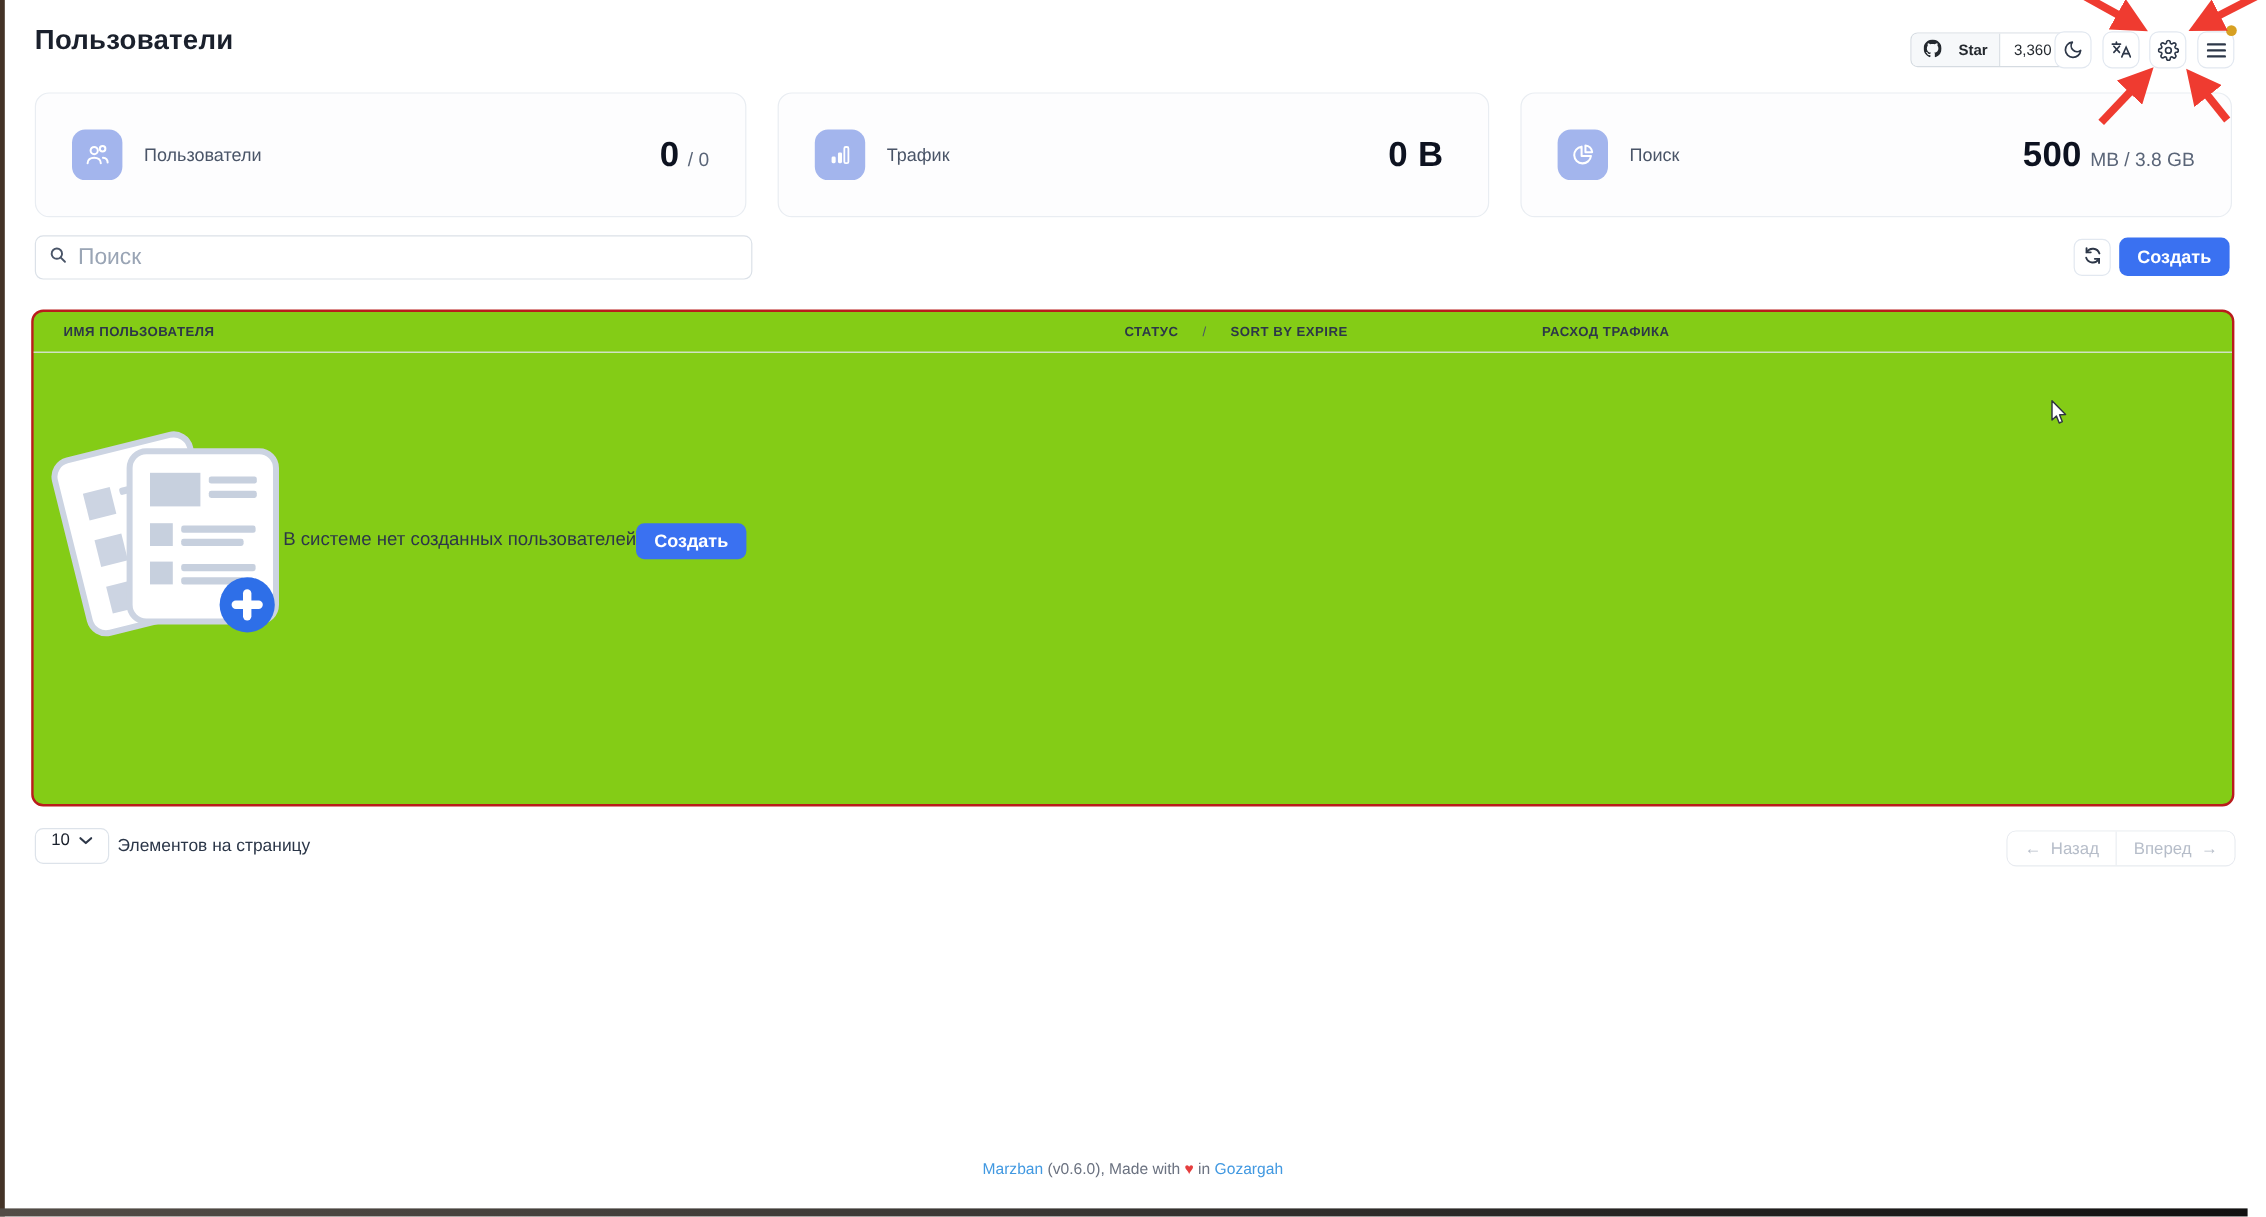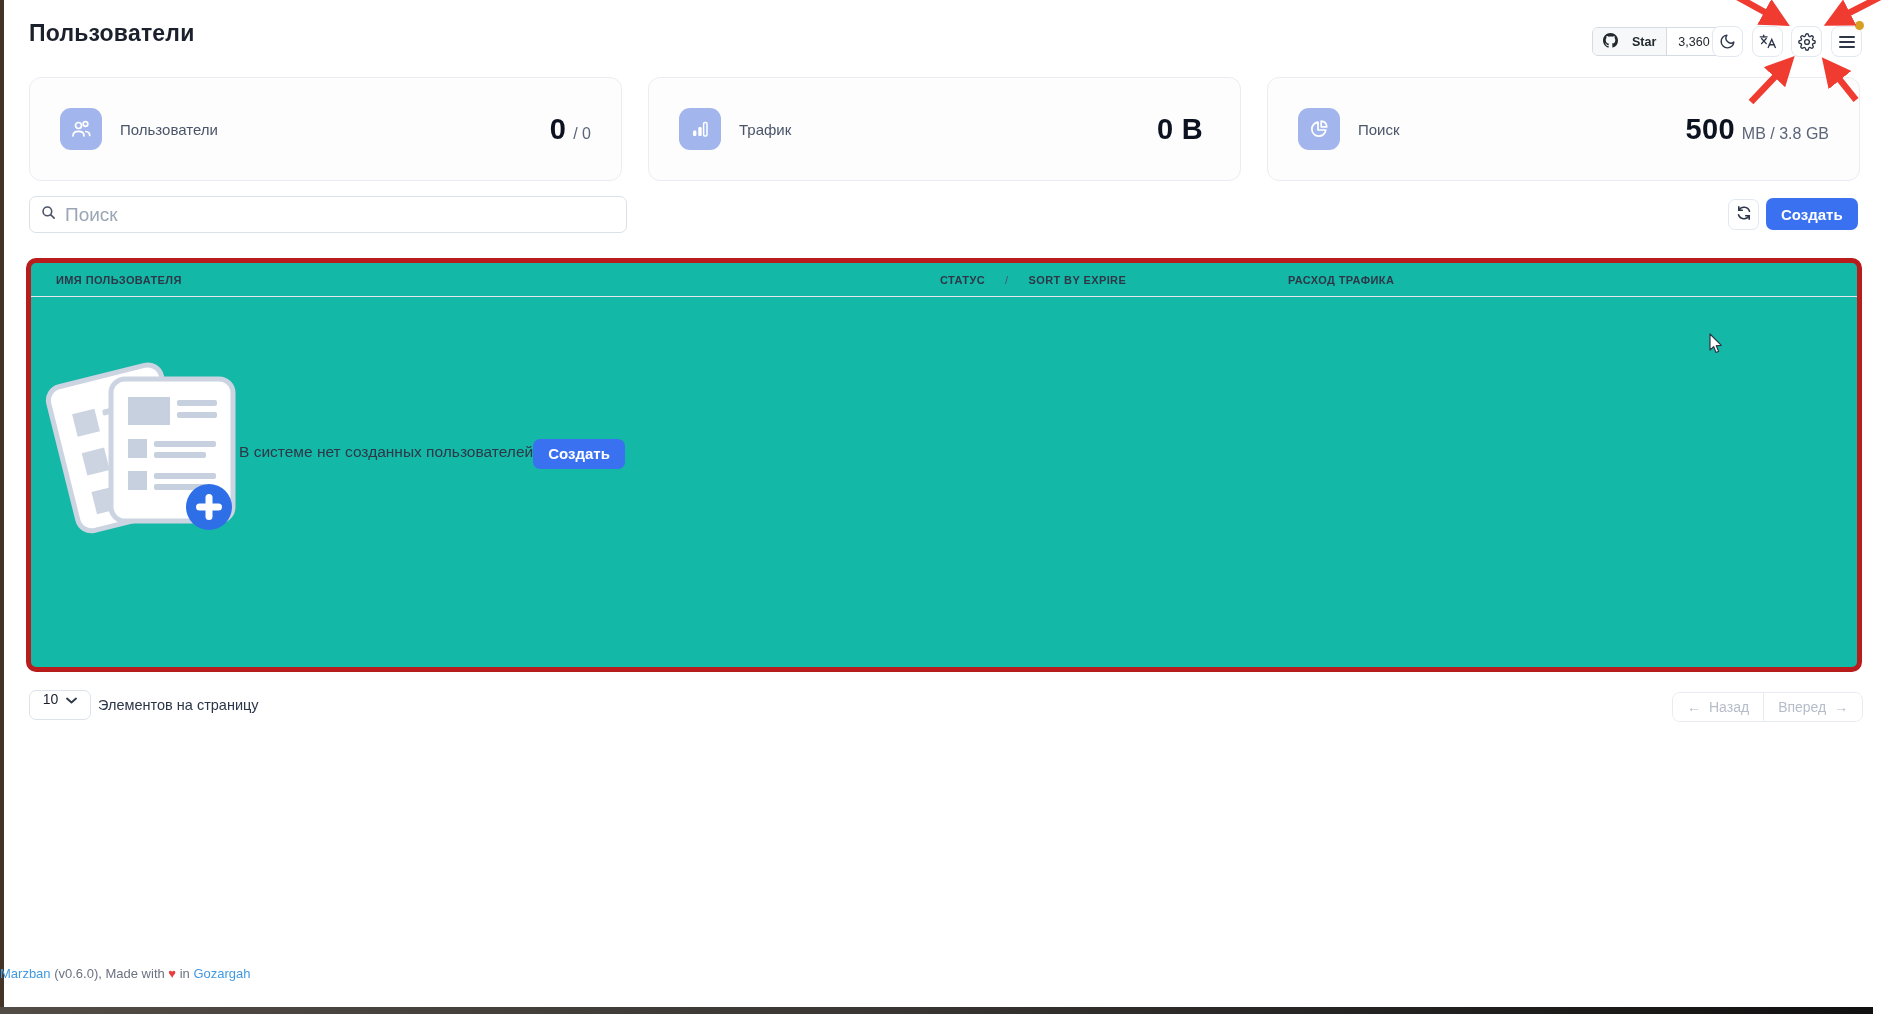--- a/index.html
+++ b/index.html
@@ -39,21 +39,21 @@
   .search-box { position:absolute; left:29px; top:196px; width:598px; height:37px; border:1px solid #dbe1e8; border-radius:7px;
     background:#fff; display:flex; align-items:center; padding:0 11px; gap:9px; }
   .search-box input { border:none; outline:none; flex:1; font-size:19px; color:#be185d; font-family:inherit; background:transparent; }
   .search-box input::placeholder { color:#9aa5b5; }
   .refresh-btn { position:absolute; left:1728px; top:199px; width:31px; height:31px; border:1px solid #e2e8f0; border-radius:7px;
     background:#fff; display:flex; align-items:center; justify-content:center; cursor:pointer; color:#2d3748; }
   .create-btn { position:absolute; left:1766px; top:198px; height:32px; padding:0 15px; background:#3a71f1; border:none;
     border-radius:7px; color:#fff; font-size:15px; font-weight:700; font-family:inherit; cursor:pointer; }
 
   
-  .table-card { position:absolute; left:26px; top:258px; width:1836px; height:414px; border:5px solid #b91c1c; border-radius:10px; background:#14b8a6; }
+  .table-card { position:absolute; left:26px; top:258px; width:1836px; height:414px; border:2px solid #b91c1c; border-radius:10px; background:#84cc16; }
   .thead { position:relative; height:34px; border-bottom:1px solid #e3e8ee; }
   .th { position:absolute; top:0; height:34px; display:flex; align-items:center; font-size:11px; font-weight:700;
     color:#2d3748; letter-spacing:.4px; text-transform:uppercase; }
   .th-user { left:25px; }
   .th-status { left:909px; gap:20px; cursor:pointer;align-items:center; }
   .th-traffic { left:1257px; }
   .th-sep { color:#4a5568; font-weight:400; }
 
   .empty-wrap { position:absolute; left:0; top:86px; width:100%; display:flex; flex-direction:row; align-items:center; }
   .empty-msg { margin-top:14px; font-size:15.5px; font-weight:500; color:#2d3748; }
@@ -64,21 +64,21 @@
   .page-size { position:absolute; left:29px; top:690px; width:62px; height:30px; border:1px solid #dde3ea; border-radius:7px;
     background:#fff; display:flex; align-items:flex-start; justify-content:center; gap:8px; font-size:14px; color:#1a202c; cursor:pointer; }
   .page-size-label { position:absolute; left:98px; top:697px; font-size:14.5px; color:#2b3648; }
   .pager { position:absolute; left:1672px; top:692px; height:30px; display:flex; border:1px solid #e8ebf0; border-radius:8px;
     overflow:hidden; background:#fff; }
   .pager-btn { display:flex; align-items:center; gap:8px; padding:0 14px; font-size:14px; color:#b6bdc9; background:#fff;
     border:none; font-family:inherit; cursor:default; }
   .pager-div { width:1px; background:#e8ebf0; }
 
   
-  .footer { position:absolute; left:0; top:966px; width:1888px; text-align:left; font-size:13px; color:#6b7280; }
+  .footer { position:absolute; left:0; top:966px; width:1888px; text-align:center; font-size:13px; color:#6b7280; }
   .footer a { color:#4299e1; text-decoration:none; cursor:pointer; }
   .heart { color:#e53e3e; font-size:13px; }
 
   
   .overlay-svg { position:absolute; left:0; top:0; width:1888px; height:1014px; pointer-events:none; }
 </style>
 </head>
 <body>
 
 <div class="app">

